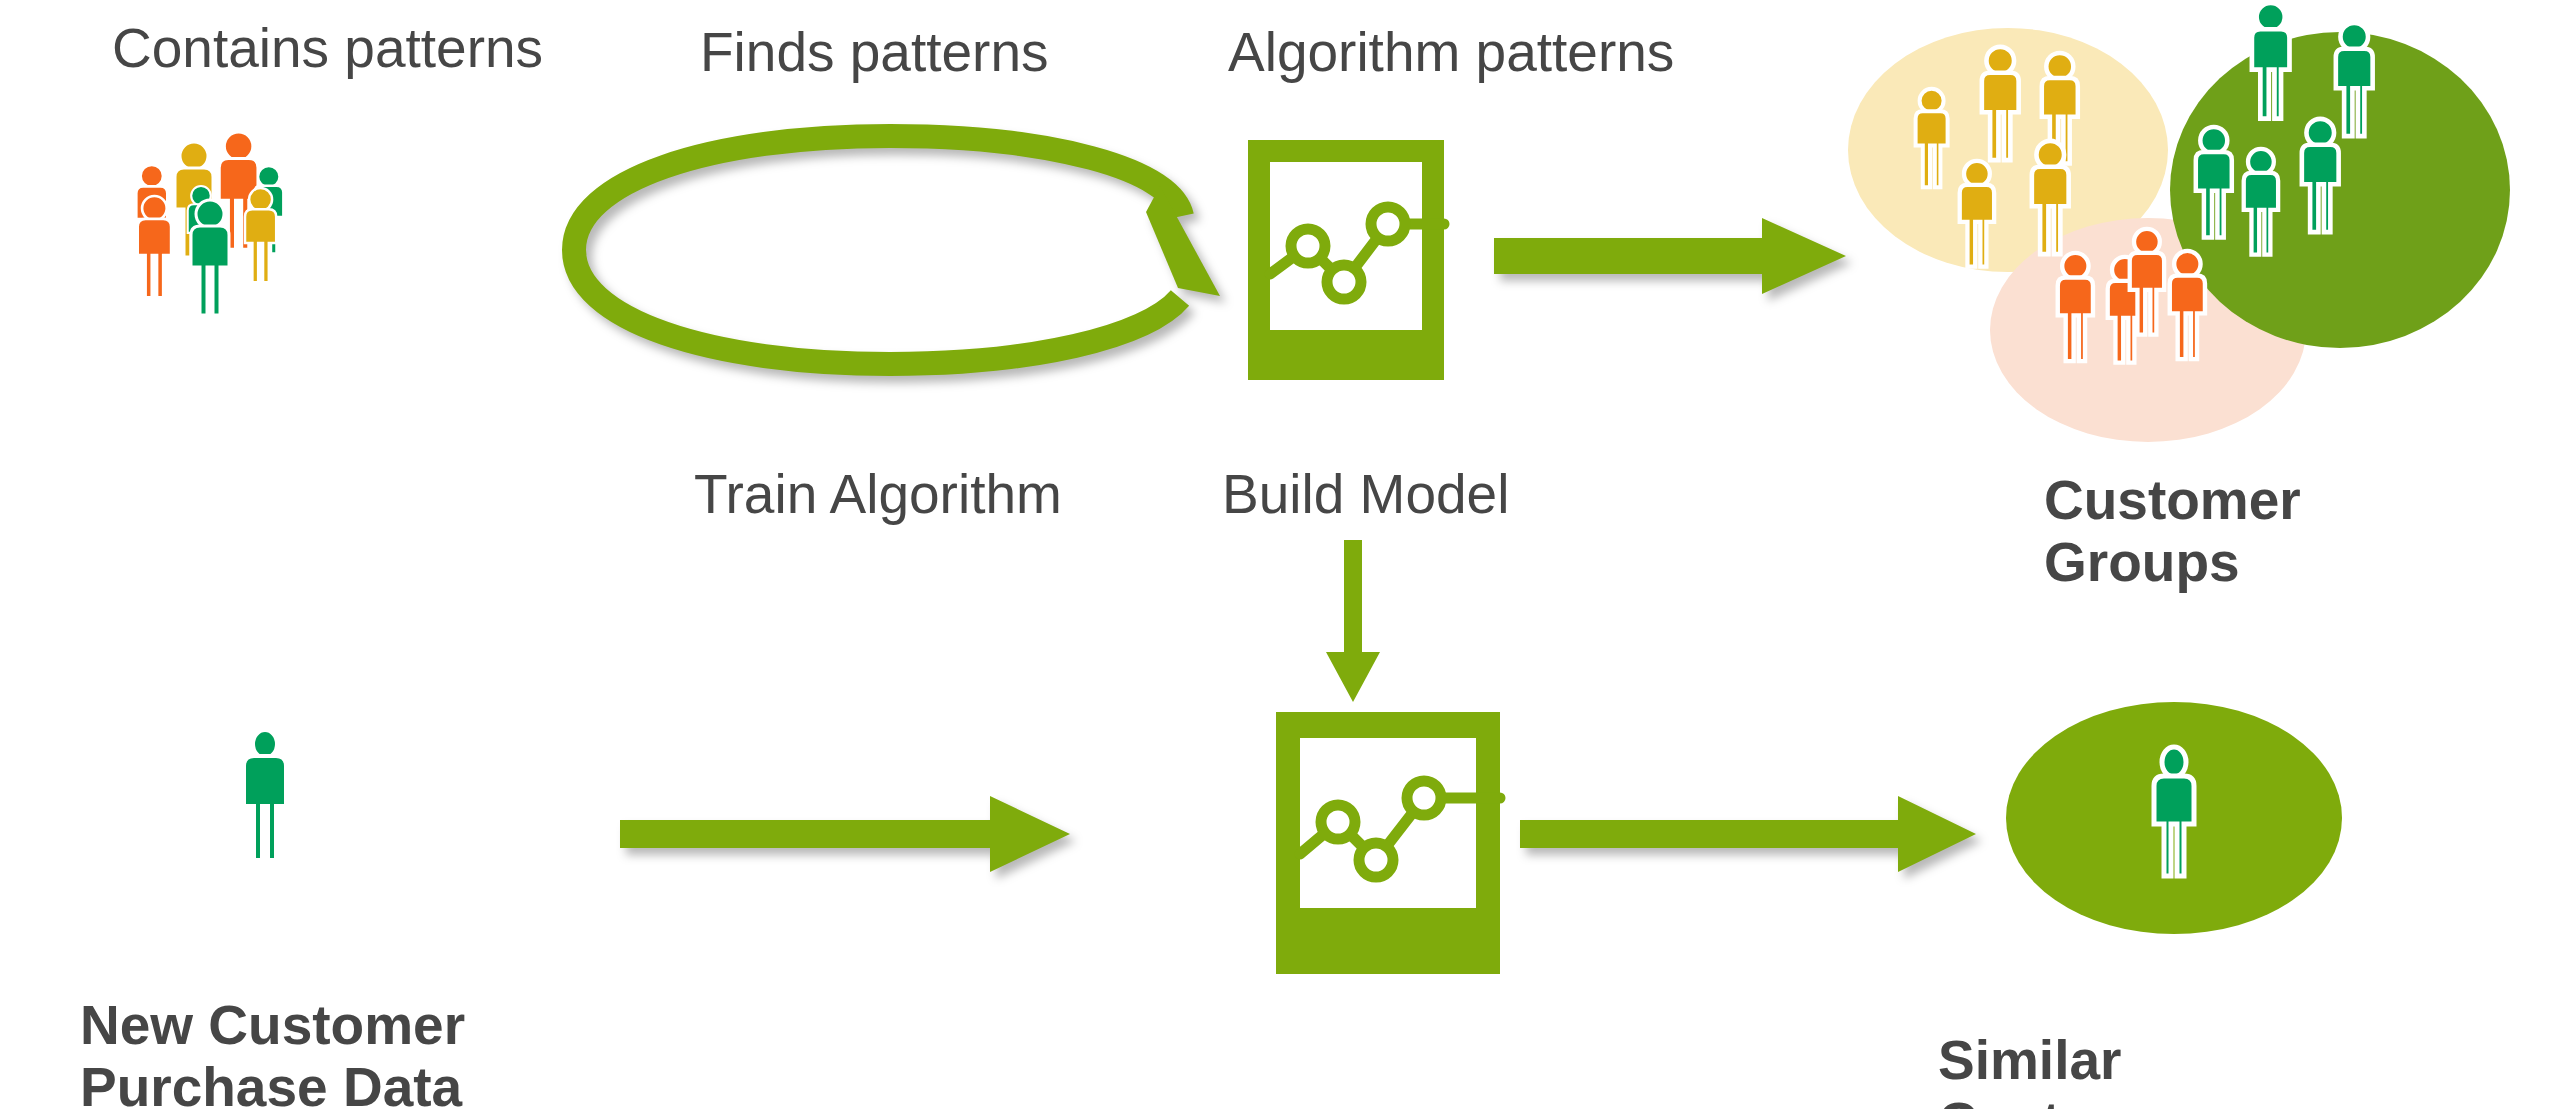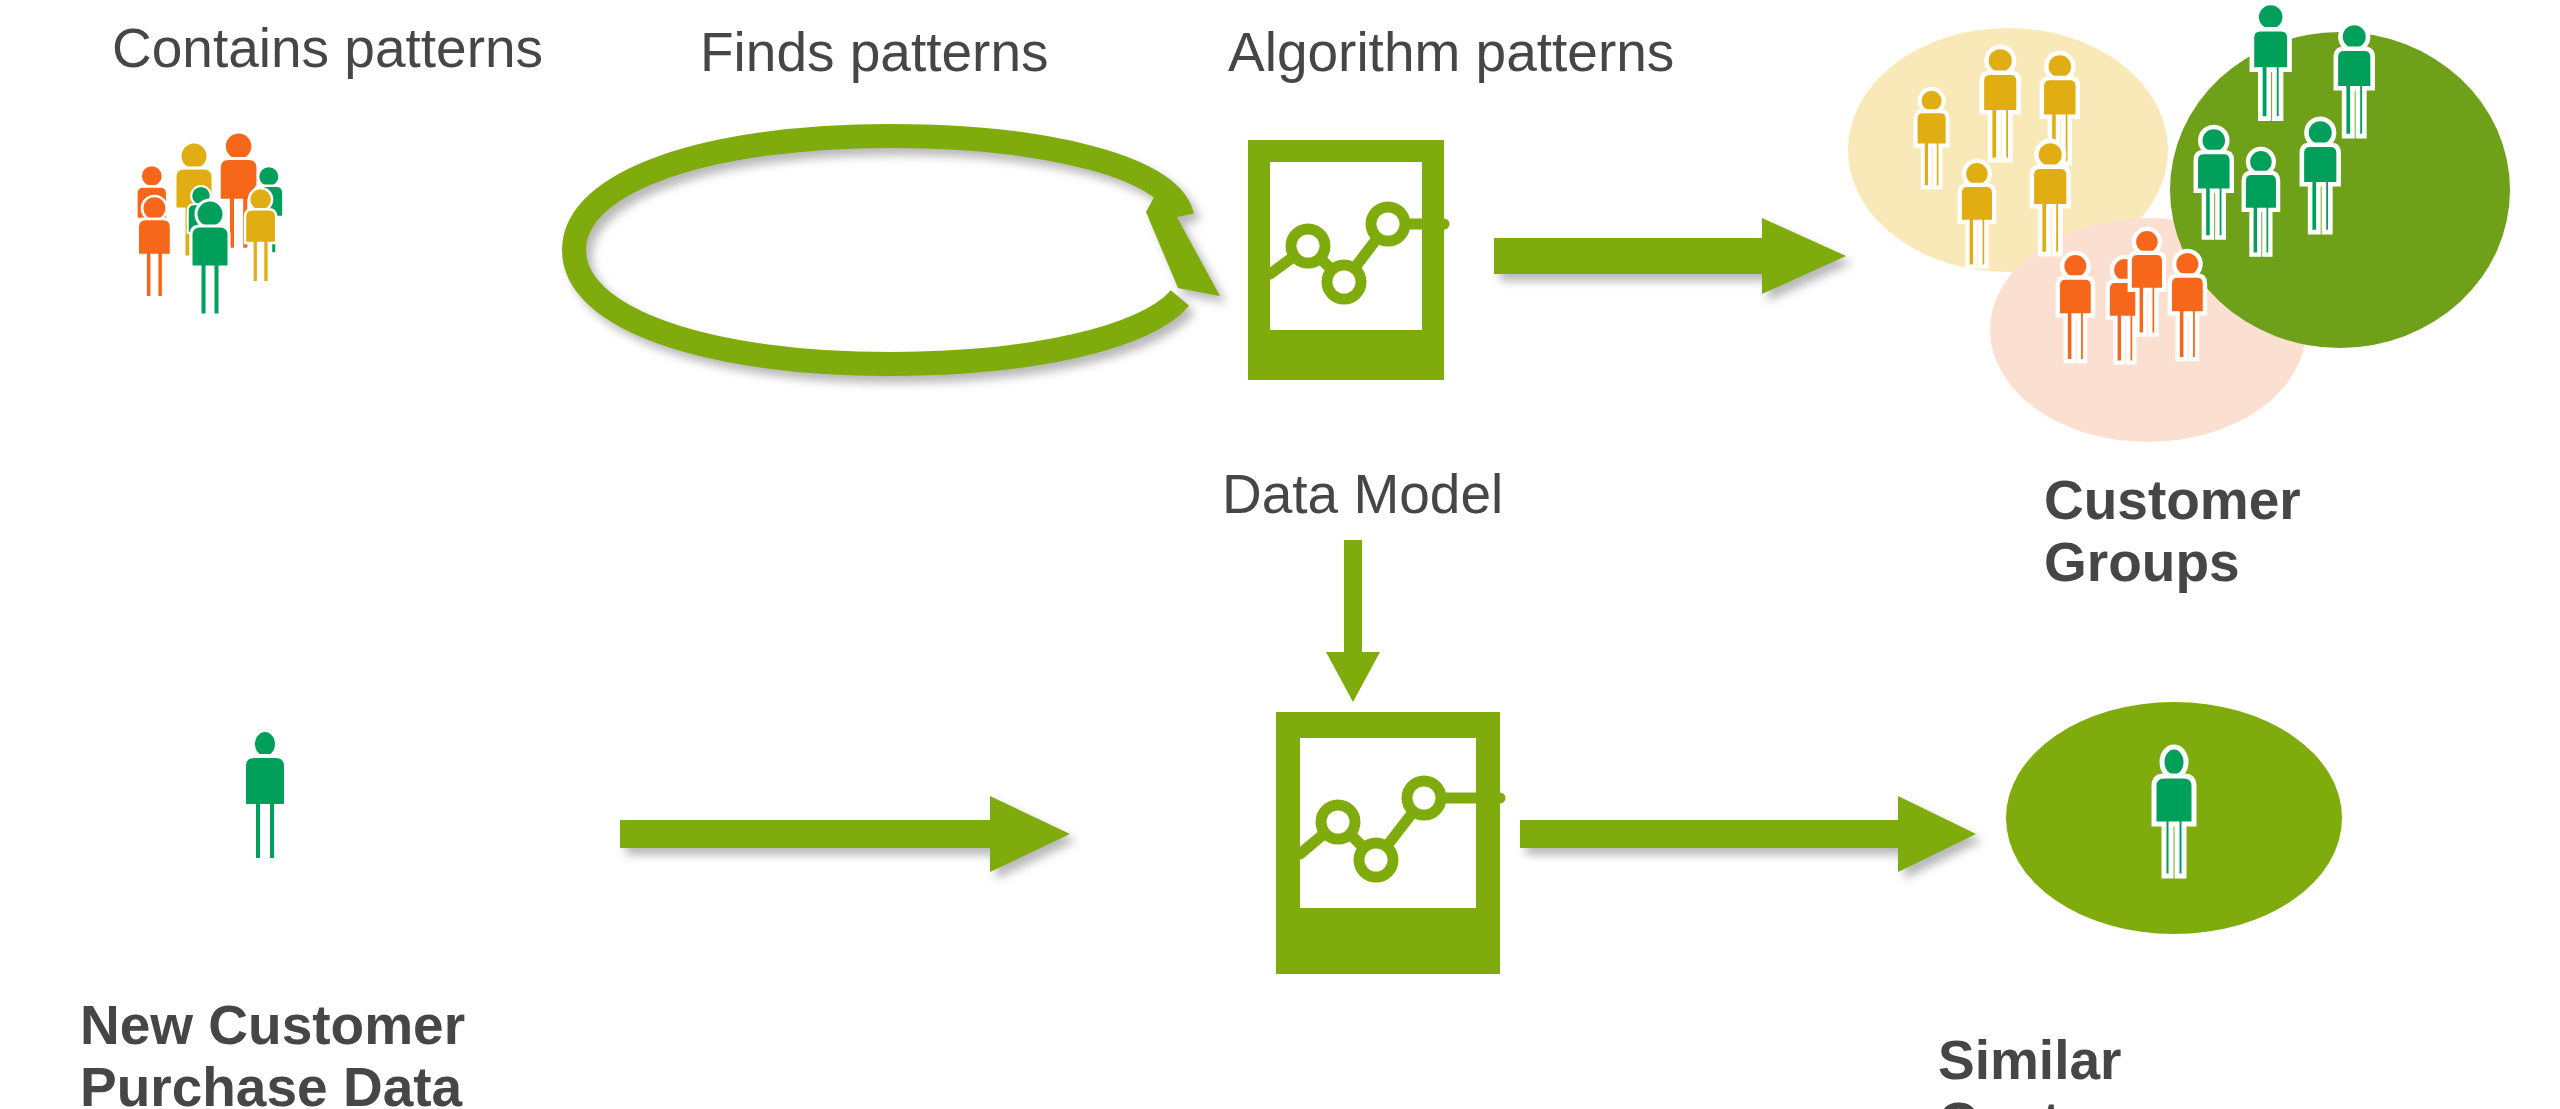--- a/index.html
+++ b/index.html
@@ -179,22 +179,23 @@
         </g>
         <g transform="translate(328,250) scale(0.88)">
           <circle cx="22" cy="16" r="15"></circle>
           <path d="M2,38 q0,-9 9,-9 h22 q9,0 9,9 v34 h-9 v52 h-7 v-52 h-6 v52 h-9 v-52 h-9 z"></path>
         </g>
       </g>
     </svg>
   </div>
 
 
-
-  <div class="lbl step" style="left:1222px;top:464px;">Data Model</div>
+  <div class="lbl step" style="left:694px;top:464px;">Train Algorithm</div>
+
+  <div class="lbl step" style="left:1222px;top:464px;">Build Model</div>
 
   <div class="lbl bold" style="left:2044px;top:470px;">Customer Groups</div>
 
   <div class="abs" style="left:1318px;top:540px;width:70px;height:170px;">
     <svg width="70" height="170" viewBox="0 0 70 170" aria-hidden="true">
       <polygon points="26,0 44,0 44,112 62,112 35,162 8,112 26,112" fill="#7FAB0C"></polygon>
     </svg>
   </div>
 
   <div class="abs" style="left:230px;top:730px;width:90px;height:130px;">

